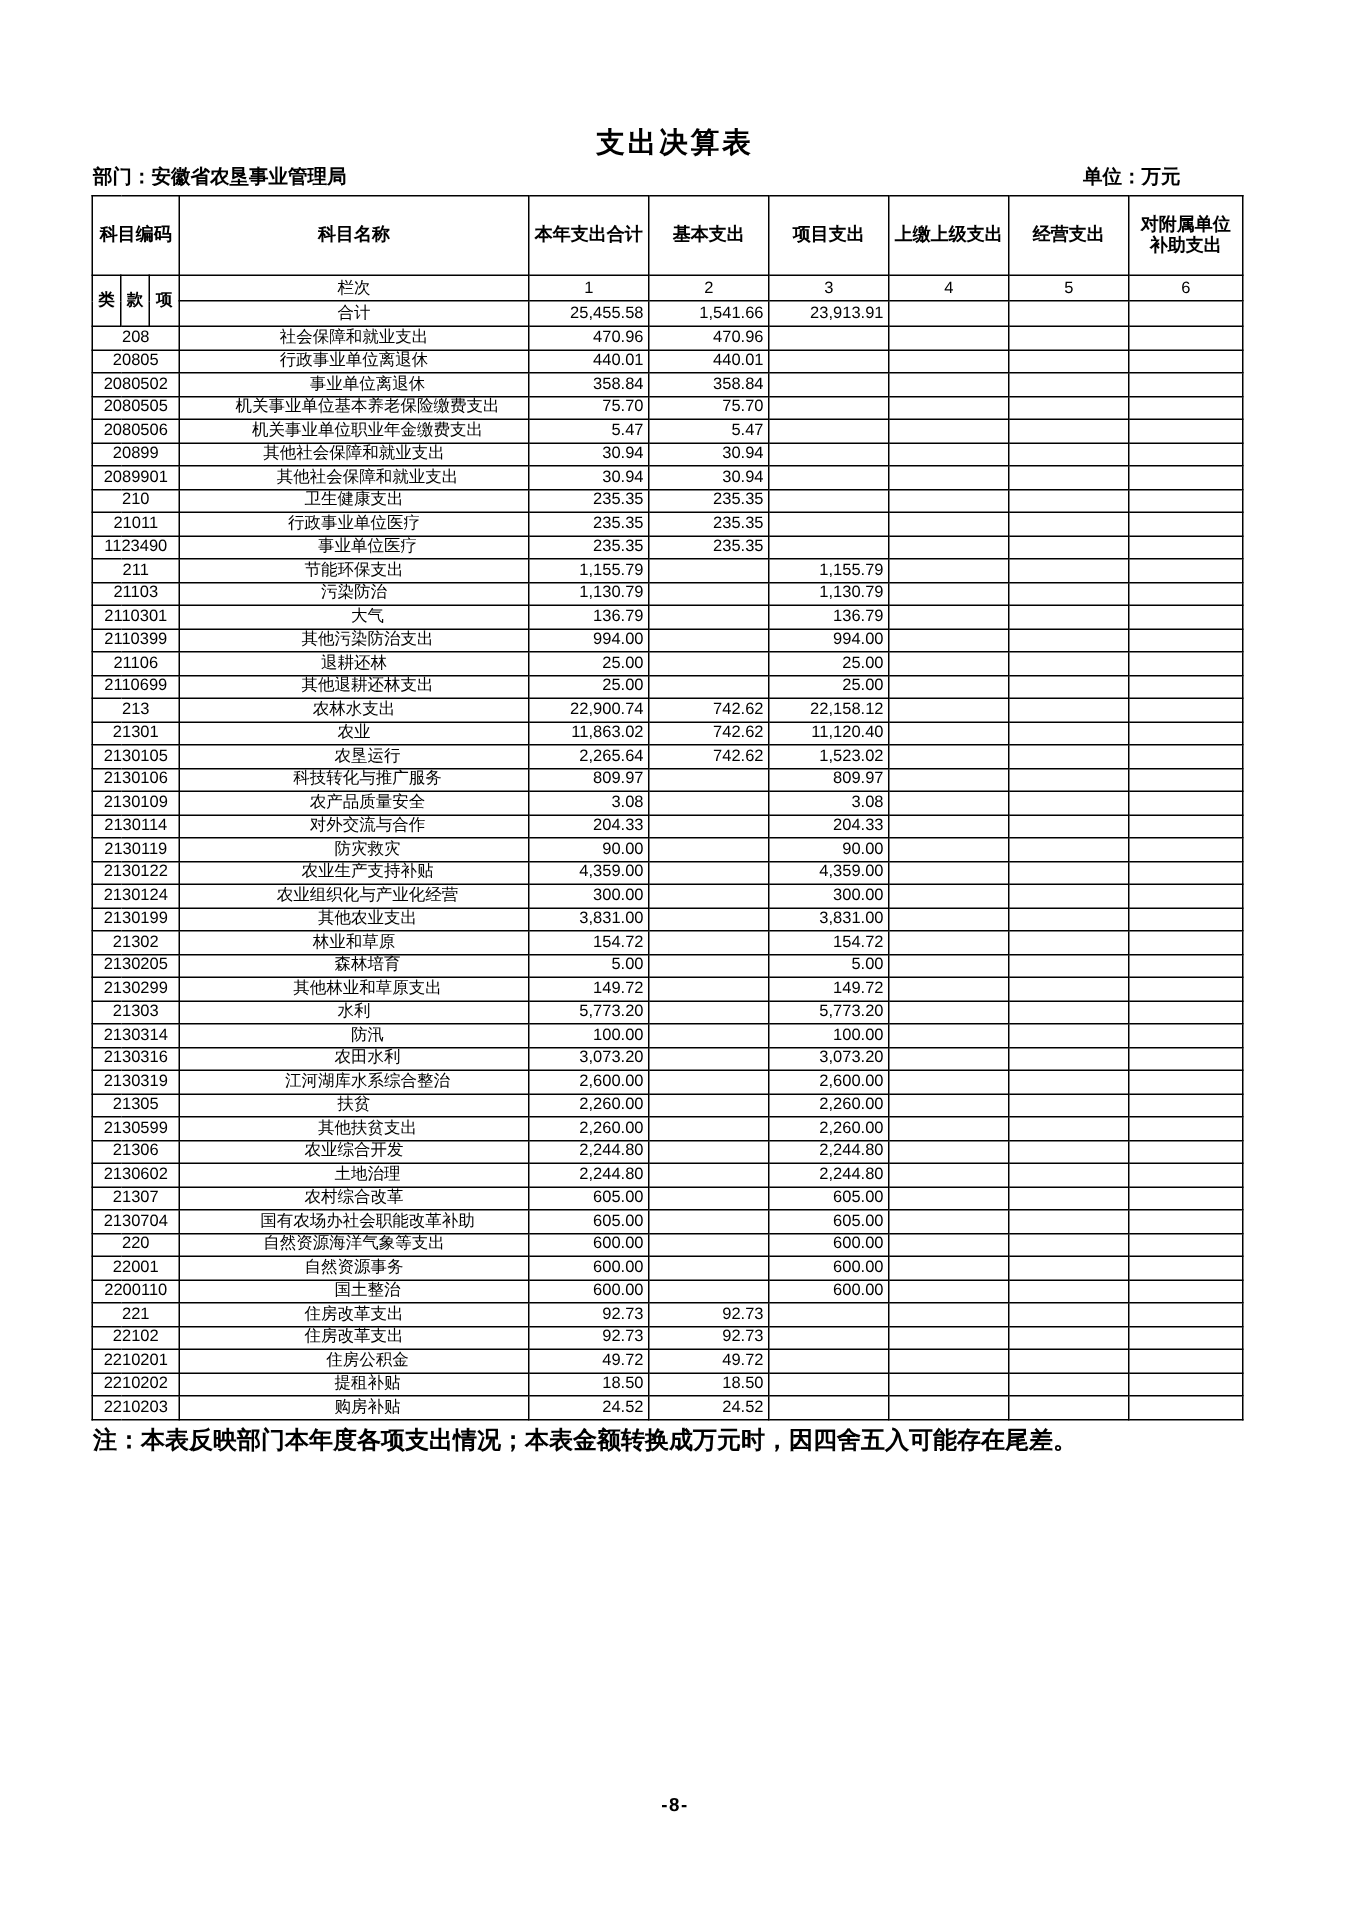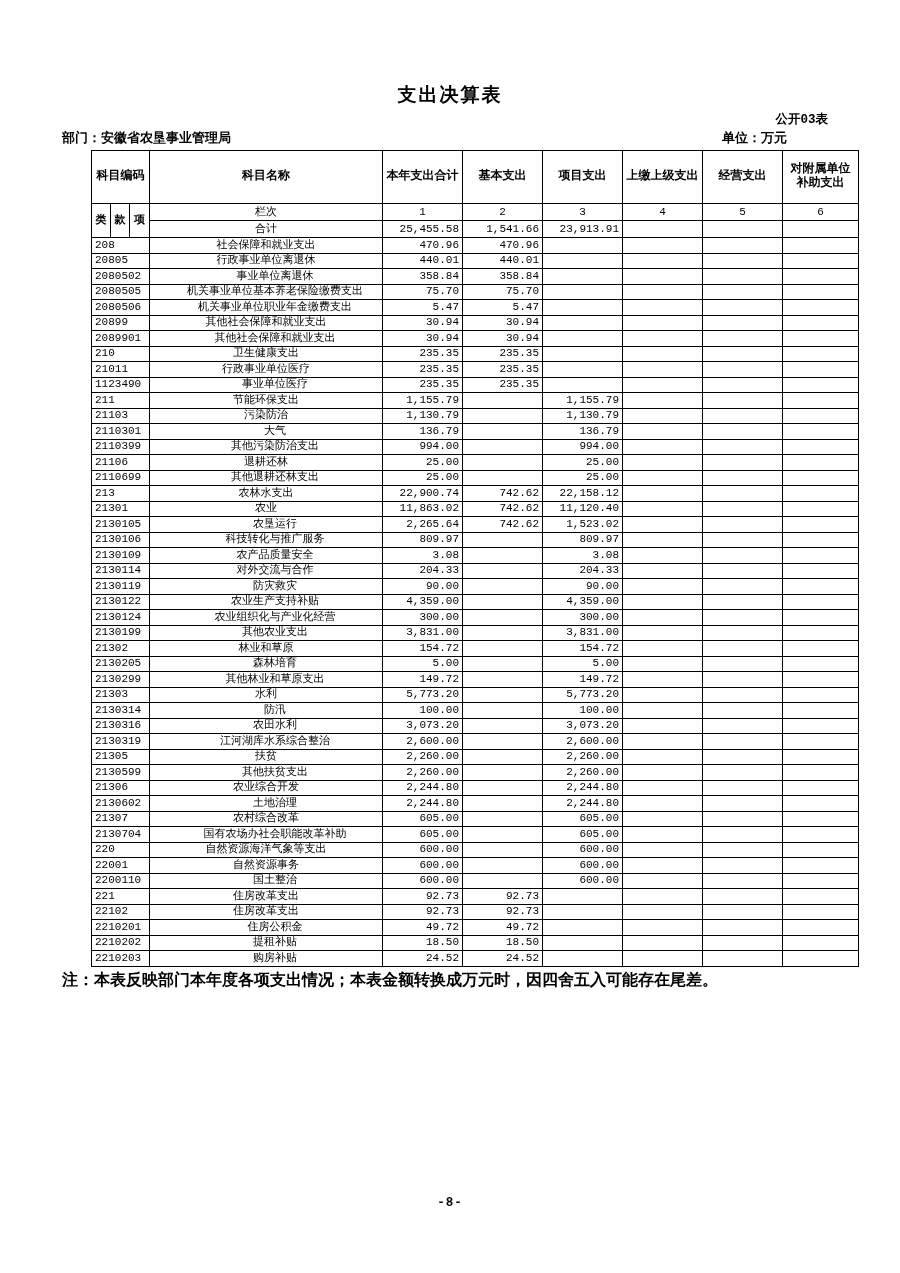--- a/index.html
+++ b/index.html
@@ -6,21 +6,21 @@
     margin: 0;
     padding: 0;
     background: #ffffff;
   }
   .page {
     position: relative;
     width: 900px;
     height: 1273px;
     background: #ffffff;
     color: #000000;
-    font-family: Liberation Mono, monospace;
+    font-family: Liberation Sans, sans-serif;
     overflow: hidden;
     box-sizing: border-box;
   }
   .doc-title {
     padding-top: 82px;
     text-align: center;
     font-size: 19px;
     font-weight: bold;
     letter-spacing: 2px;
   }
@@ -31,21 +31,21 @@
     font-weight: bold;
   }
   .meta-row {
     margin: 1px 113px 3px 62px;
     display: flex;
     justify-content: space-between;
     font-size: 13px;
     font-weight: bold;
   }
   table.report {
-    margin-left: 91px;
+    margin-left: 61px;
     border-collapse: collapse;
     table-layout: fixed;
     width: 767px;
   }
   table.report th,
   table.report td {
     border: 1px solid #000000;
     font-size: 11px;
     line-height: 1.15;
     padding: 0 3px;
@@ -69,21 +69,21 @@
     font-weight: bold;
     text-align: center;
     vertical-align: middle;
     padding: 0 1px;
   }
   tbody.data td {
     height: 15.5px;
   }
   .cell-center { text-align: center; }
   .cell-num { text-align: right; padding-right: 4px; }
-  .cell-code { text-align: left; padding-left: 2px; }
+  .cell-code { text-align: center; padding-left: 2px; }
   .cell-name { text-align: center; padding-left: 4px; }
   .cell-name.indent { padding-left: 21px; }
   .footnote {
     margin: 3px 62px 0 62px;
     font-size: 16px;
     font-weight: bold;
   }
   .page-number {
     position: absolute;
     top: 1196px;
@@ -95,21 +95,20 @@
     letter-spacing: 1px;
   }
 </style>
 </head>
 <body>
 
 <div class="page">
 
   <div class="doc-title">支出决算表</div>
 
-  <div class="table-code">公开03表</div>
 
   <div class="meta-row">
     <span>部门：安徽省农垦事业管理局</span>
     <span>单位：万元</span>
   </div>
 
   <table class="report">
     <colgroup>
       <col style="width:19px">
         <col style="width:19px">

